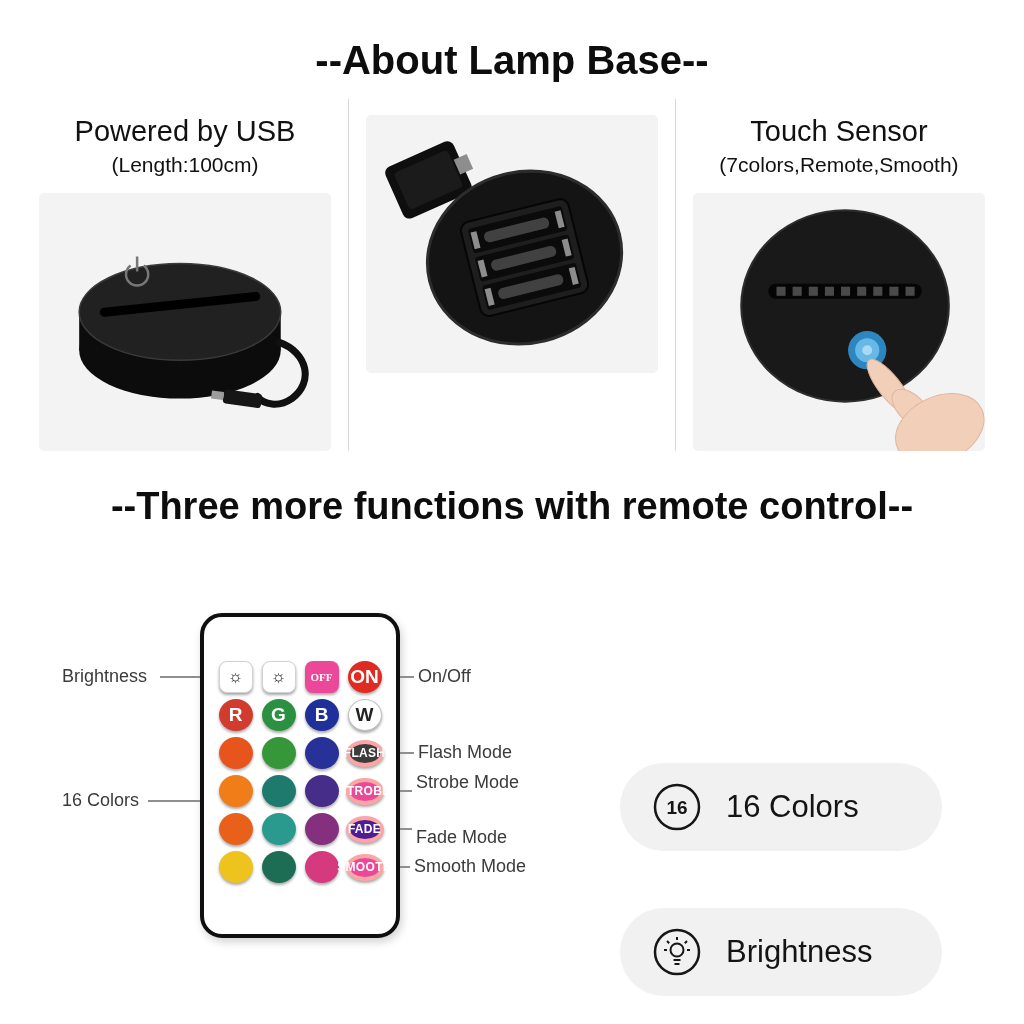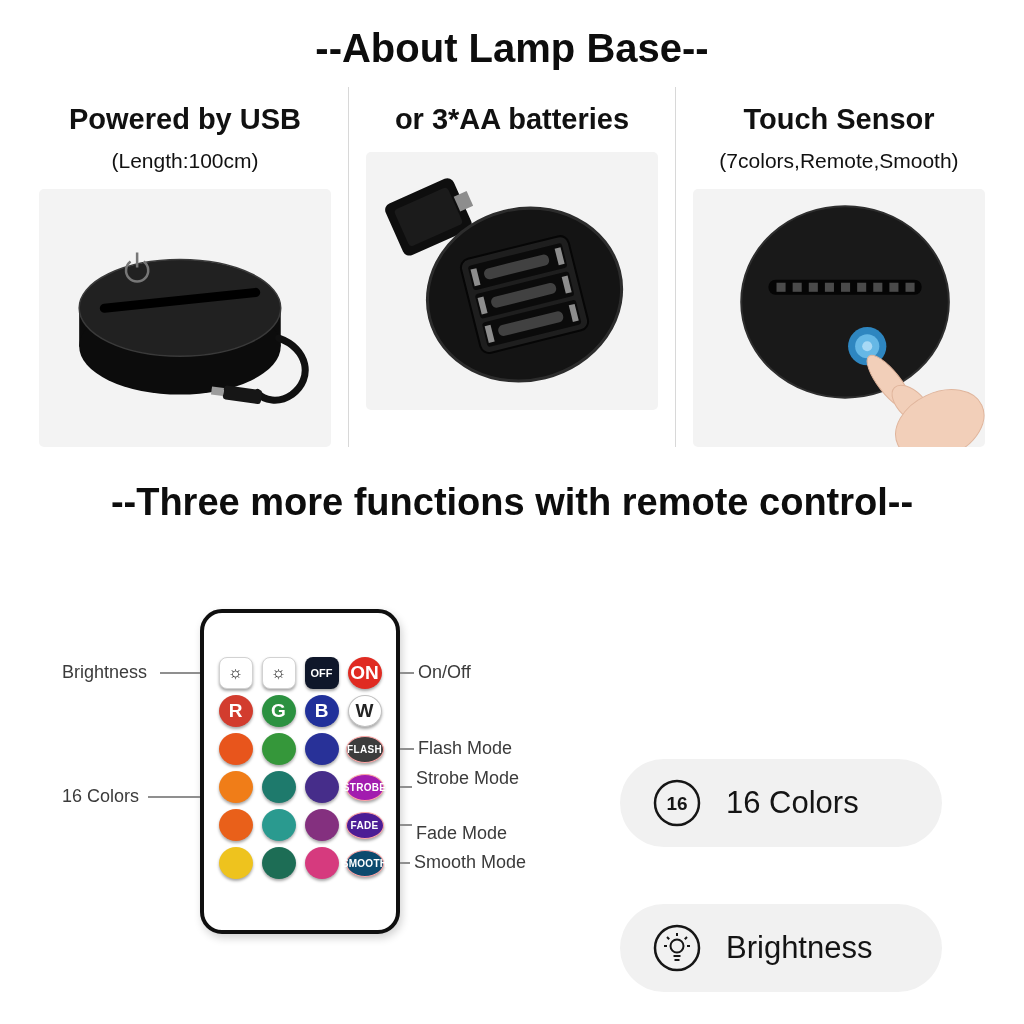--- a/index.html
+++ b/index.html
@@ -6,29 +6,29 @@
   html,body { margin:0; padding:0; }
   body {
     width:1024px; height:1024px; background:#ffffff;
     font-family:"Liberation Sans", sans-serif; color:#111;
     overflow:hidden;
   }
   .page { position:relative; width:1024px; height:1024px; }
 
   .big-title {
     text-align:center; font-size:40px; font-weight:600;
-    padding-top:22px; margin:4px; color:#0d0d0d;
+    padding-top:22px; margin:16px; color:#0d0d0d;
   }
 
   
   .columns { display:flex; margin:16px 22px 0; }
   .col { flex:1; padding:0 4px; }
   .col + .col { border-left:1px solid #d8d8d8; }
-  .col-heading { text-align:center; font-size:29px; font-weight:700; margin-top:16px; }
-  .col-sub { text-align:center; font-size:21px; font-weight:400; margin-top:13px; }
+  .col-heading { text-align:center; font-size:29px; font-weight:400; margin-top:16px; }
+  .col-sub { text-align:center; font-size:21px; font-weight:400; margin-top:5px; }
   .photo {
     margin:16px auto 0; width:calc(100% - 26px); height:258px;
     background:#f3f3f3; border-radius:5px; overflow:hidden;
     display:flex; align-items:center; justify-content:center;
   }
   .photo svg { width:100%; height:100%; }
 
   .sub-title {
     text-align:center; font-size:38px; font-weight:600;
     margin:34px 0 0; color:#0d0d0d;
@@ -48,21 +48,21 @@
     justify-items:center; align-items:center;
   }
   .rbtn {
     width:34px; height:32px; display:flex; align-items:center; justify-content:center;
     font-weight:bold; box-shadow:0 2px 3px rgba(0,0,0,.35);
   }
   .rbtn.icon   { border-radius:8px; font-size:17px; border:1px solid #d2d2d2; }
   .rbtn.square { border-radius:8px; font-size:11px; }
   .rbtn.round  { border-radius:50%; font-size:19px; }
   .rbtn.color  { border-radius:50%; }
-  .rbtn.mode   { border-radius:50%; width:38px; height:27px; font-size:10px; letter-spacing:.3px; border:1px solid #fca5a5; }
+  .rbtn.mode   { border-radius:50%; width:38px; height:27px; font-size:12px; letter-spacing:.3px; border:4px solid #fca5a5; }
 
   .callout { position:absolute; font-size:18px; color:#3b3b3b; white-space:nowrap; }
   .lead-line { position:absolute; height:2px; background:#8f8f8f; }
 
   .pill {
     position:absolute; left:620px; width:322px; height:88px;
     background:#f1f1f1; border-radius:46px; display:flex; align-items:center;
   }
   .pill-icon { width:50px; height:50px; margin-left:32px; flex:none; }
   .pill-label { font-size:31px; font-weight:500; margin-left:24px; color:#141414; }
@@ -93,21 +93,20 @@
           <path d="M233 148 C 262 158 268 188 246 204 C 233 213 218 210 212 202" fill="none" stroke="#101010" stroke-width="7" stroke-linecap="round"></path>
           <g transform="rotate(8 196 204)">
             <rect x="178" y="197" width="38" height="14" rx="3" fill="#161616"></rect>
             <rect x="166" y="200" width="12" height="8" fill="#9c9c9c"></rect>
           </g>
         </svg>
       </div>
     </div>
 
     <div class="col">
-      <div class="col-heading">or 3*AA batteries</div>
       <div class="photo">
         <svg viewBox="0 0 280 256">
           <g transform="rotate(-24 58 64)">
             <rect x="20" y="36" width="74" height="56" rx="7" fill="#0e0e0e"></rect>
             <rect x="28" y="44" width="58" height="40" rx="4" fill="#1b1b1b"></rect>
             <rect x="88" y="56" width="14" height="16" fill="#8d8d8d"></rect>
           </g>
           <path d="M96 88 C 106 96 112 100 120 108" stroke="#0e0e0e" stroke-width="6" fill="none" stroke-linecap="round"></path>
           <g transform="rotate(-14 150 140)">
             <ellipse cx="152" cy="142" rx="97" ry="85" fill="#141414"></ellipse>
@@ -166,42 +165,42 @@
   </div>
 
   <h2 class="sub-title">--Three more functions with remote control--</h2>
 
   <div class="bottom">
 
     <div class="remote">
       <div class="remote-grid" id="remote-grid">
           <div class="rbtn icon" style="background: rgb(255, 255, 255); color: rgb(34, 34, 34);">☼</div>
           <div class="rbtn icon" style="background: rgb(255, 255, 255); color: rgb(34, 34, 34);">☼</div>
-          <div class="rbtn square" style="background: #0f172a; color: rgb(255, 255, 255);">OFF</div>
+          <div class="rbtn square" style="background: #ec4899; color: rgb(255, 255, 255); font-family: Liberation Serif, serif;">OFF</div>
           <div class="rbtn round" style="background: rgb(224, 43, 34); color: rgb(255, 255, 255);">ON</div>
           <div class="rbtn round" style="background: rgb(210, 60, 46); color: rgb(255, 255, 255);">R</div>
           <div class="rbtn round" style="background: rgb(43, 145, 64); color: rgb(255, 255, 255);">G</div>
           <div class="rbtn round" style="background: rgb(32, 48, 154); color: rgb(255, 255, 255);">B</div>
           <div class="rbtn round" style="background: rgb(255, 255, 255); color: rgb(34, 34, 34); border: 1px solid rgb(192, 192, 192);">W</div>
           <div class="rbtn color" style="background: rgb(232, 85, 28);"></div>
           <div class="rbtn color" style="background: rgb(53, 151, 58);"></div>
           <div class="rbtn color" style="background: rgb(40, 49, 152);"></div>
           <div class="rbtn mode" style="background: rgb(60, 60, 60); color: rgb(255, 255, 255);">FLASH</div>
           <div class="rbtn color" style="background: rgb(240, 125, 24);"></div>
           <div class="rbtn color" style="background: rgb(30, 122, 108);"></div>
           <div class="rbtn color" style="background: rgb(70, 45, 138);"></div>
-          <div class="rbtn mode" style="background: #a21caf; color: rgb(255, 255, 255);">STROBE</div>
+          <div class="rbtn mode" style="background: #ec4899; color: rgb(255, 255, 255);">STROBE</div>
           <div class="rbtn color" style="background: rgb(233, 96, 26);"></div>
           <div class="rbtn color" style="background: rgb(42, 154, 143);"></div>
           <div class="rbtn color" style="background: rgb(132, 48, 127);"></div>
           <div class="rbtn mode" style="background: #4c1d95; color: rgb(255, 255, 255);">FADE</div>
           <div class="rbtn color" style="background: rgb(238, 195, 30);"></div>
           <div class="rbtn color" style="background: rgb(29, 109, 85);"></div>
           <div class="rbtn color" style="background: rgb(214, 58, 126);"></div>
-          <div class="rbtn mode" style="background: #0c4a6e; color: rgb(255, 255, 255);">SMOOTH</div>
+          <div class="rbtn mode" style="background: #ec4899; color: rgb(255, 255, 255);">SMOOTH</div>
         </div>
     </div>
 
     <div class="callout" style="left:62px; top:98px;">Brightness</div>
     <div class="lead-line" style="left:160px; top:108px; width:40px;"></div>
 
     <div class="callout" style="left:62px; top:222px;">16 Colors</div>
     <div class="lead-line" style="left:148px; top:232px; width:52px;"></div>
 
     <div class="lead-line" style="left:400px; top:108px; width:14px;"></div>

